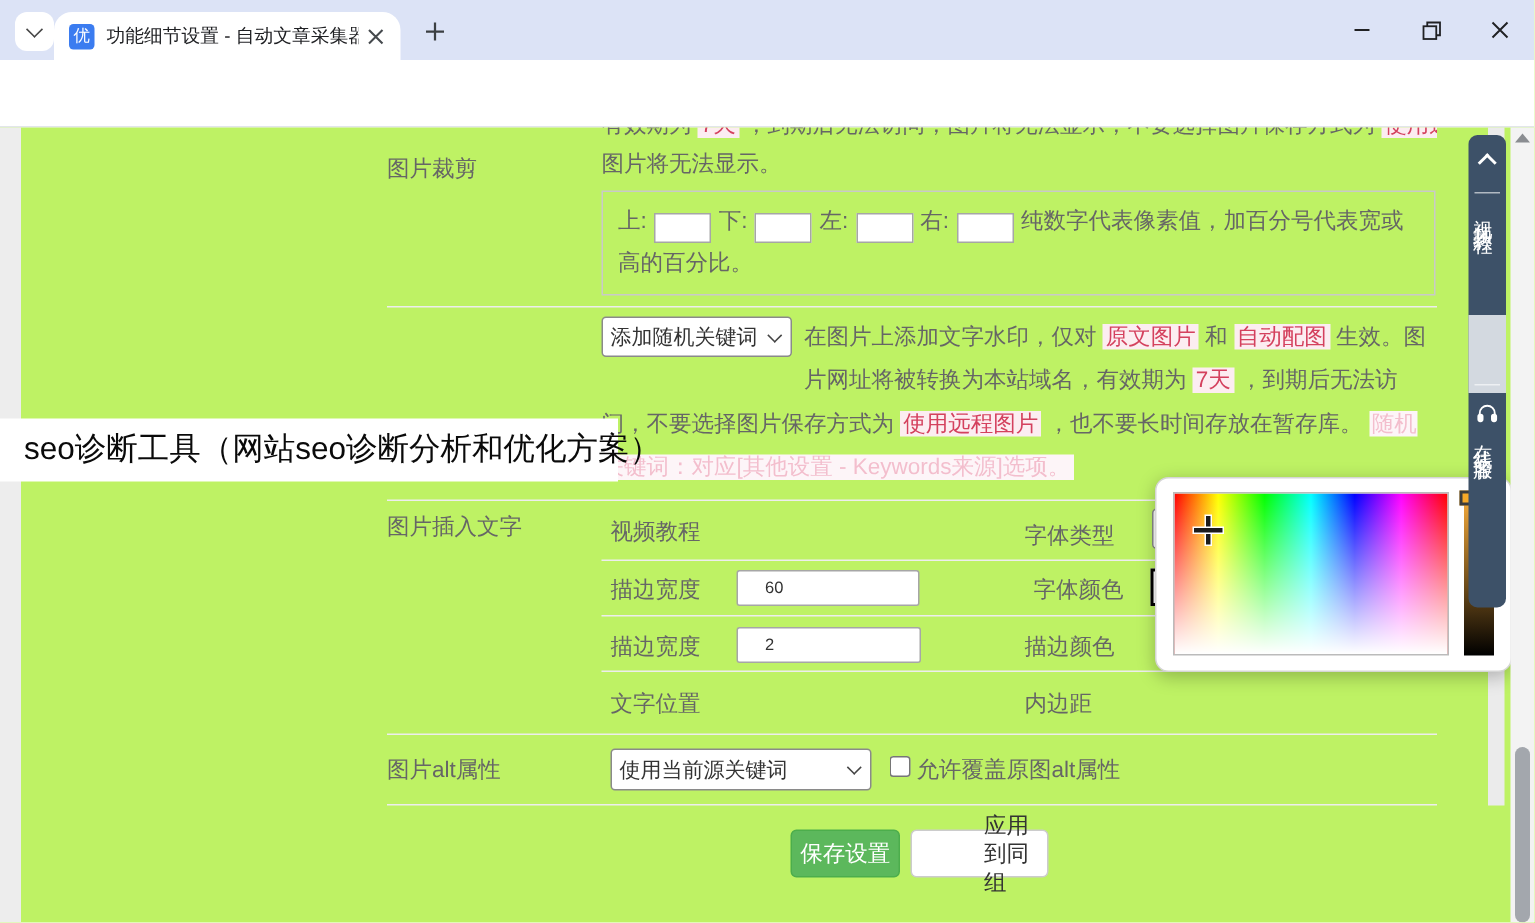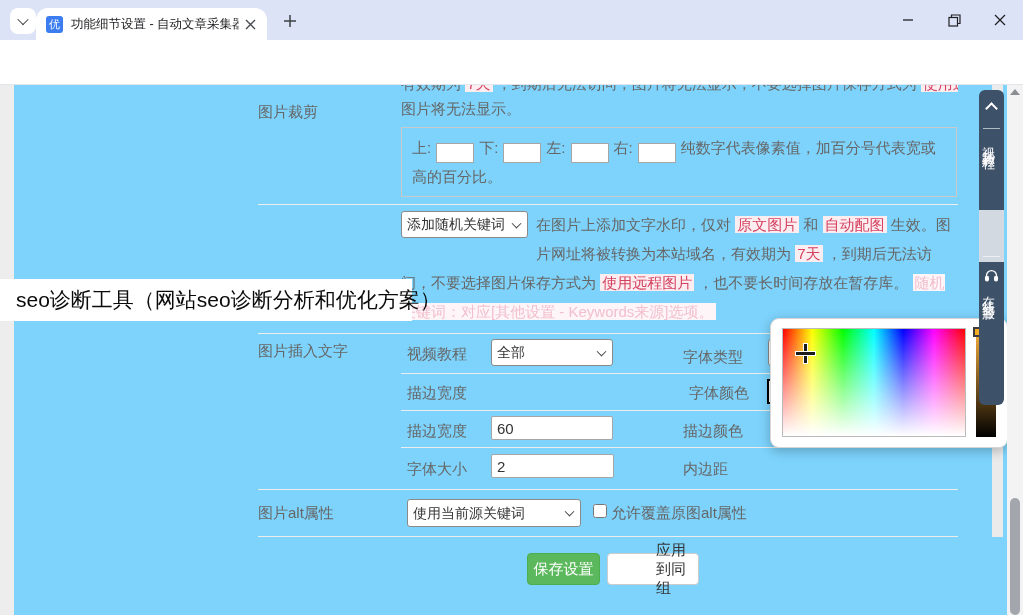--- a/index.html
+++ b/index.html
@@ -23,21 +23,21 @@
   .navbtn { position:absolute; top:51px; width:22px; height:22px; color:#45494e; }
   .omnibox { position:absolute; left:118px; top:47px; width:820px; height:31px; background:#eef1f9; border-radius:16px; display:flex; align-items:center; }
   .tune { margin-left:14px; color:#5f6368; display:flex; }
   .url { margin-left:12px; font-size:14px; color:#202124; }
   .star { margin-left:auto; margin-right:12px; color:#585b5e; display:flex; }
   .avatar { position:absolute; left:952px; top:48px; width:28px; height:28px; border-radius:50%; background:#12a077; color:#fff; font-size:12px; display:flex; align-items:center; justify-content:center; }
   .kebab { position:absolute; left:997px; top:51px; width:8px; height:22px; display:flex; flex-direction:column; align-items:center; justify-content:center; gap:3px; }
   .kebab i { width:3.4px; height:3.4px; background:#5f6368; border-radius:50%; }
 
   
-  .content { position:absolute; left:0; top:85px; width:1023px; height:530px; background:#7dd3fc; font-size:15px; color:#666; }
+  .content { position:absolute; left:0; top:85px; width:1023px; height:530px; background:#bef264; font-size:15px; color:#666; }
   .lstrip { position:absolute; left:0; top:0; width:14px; height:530px; background:#ededed; }
   .divider { position:absolute; height:1px; background:#ededed; }
   .flabel { position:absolute; left:258px; color:#666; }
   .slabel { position:absolute; color:#666; }
 
   .clipline { position:absolute; left:401px; top:0; width:557px; height:10px; overflow:hidden; }
   .clipline > div { position:absolute; left:0; top:-12px; white-space:nowrap; line-height:22px; }
 
   .cropintro { position:absolute; left:401px; top:15px; }
   .cropbox { position:absolute; left:401px; top:42px; width:556px; height:70px; border:1px solid #c9c9c9; padding:6px 10px; line-height:28px; color:#666; }
@@ -46,21 +46,21 @@
   .wmrow { position:absolute; left:401px; top:125px; width:557px; line-height:29px; }
   .sel { position:relative; display:inline-block; border:1px solid #8a8a8a; border-radius:3px; background:#fff; height:27px; line-height:25px; padding:0 22px 0 5px; font-size:14px; color:#333; }
   .sel::after { content:""; position:absolute; right:7px; top:50%; width:6px; height:6px; border-right:1.7px solid #444; border-bottom:1.7px solid #444; transform:translateY(-70%) rotate(45deg); }
   .wmsel { float:left; margin:1px 8px 2px 0; }
   .hl { color:#d4415e; background:#fcedf1; padding:0 2px; }
   .hl-f { color:#f3becd; background:#fdf5f8; padding:0 2px; }
 
   .seo-overlay { position:absolute; left:0; top:194px; width:412px; height:42px; background:#fff; line-height:42px; padding-left:16px; font-size:21px; color:#0a0a0a; white-space:nowrap; }
 
   .ctl-sel { position:absolute; }
-  .ctl-input { position:absolute; border:1px solid #a6a6a6; border-radius:2px; font-size:15px; color:#333; padding:0 5px;margin-top:36px; }
+  .ctl-input { position:absolute; border:1px solid #a6a6a6; border-radius:2px; font-size:11px; color:#333; padding:0 18px; }
   .colorfield { position:absolute; left:767px; top:294px; width:122px; height:25px; border:2px solid #000; background:#fff; display:flex; align-items:center; }
   .swatch { width:30px; height:17px; background:#FFAD36; margin-left:2px; }
   .colorval { flex:1; text-align:center; font-size:15px; color:#333; }
 
   .chkrow { position:absolute; left:593px; top:419px; display:flex; align-items:flex-start; }
   .chkrow input { width:14px; height:14px; margin-right:4px; }
 
   .btn-save { position:absolute; left:527px; top:468px; width:73px; height:32px; background:#5cb85c; border:1px solid #4cae4c; border-radius:4px; color:#fff; font-size:15px; display:flex; align-items:center; justify-content:center; }
   .btn-apply { position:absolute; left:607px; top:468px; width:92px; height:32px; background:#fff; border:1px solid #ccc; border-radius:4px; color:#333; font-size:15px; display:flex; align-items:center; justify-content:center;padding-left:48px; }
 
@@ -198,21 +198,20 @@
       <span>在图片上添加文字水印，仅对 </span><span class="hl">原文图片</span><span> 和 </span><span class="hl">自动配图</span><span> 生效。图片网址将被转换为本站域名，有效期为 </span><span class="hl">7天</span><span> ，到期后无法访问，不要选择图片保存方式为 </span><span class="hl">使用远程图片</span><span> ，也不要长时间存放在暂存库。 </span><span class="hl-f">随机关键词：对应[其他设置 - Keywords来源]选项。</span>
     </div>
 
     <div class="seo-overlay">seo诊断工具（网站seo诊断分析和优化方案）</div>
 
     <div class="divider" style="left:258px; top:248px; width:700px;"></div>
 
     <div class="flabel" style="top:257px">图片插入文字</div>
 
     <div class="slabel" style="left:407px; top:260px">视频教程</div>
-    <span class="sel ctl-sel" style="left:491px; top:254px; width:122px;">全部</span>
     <div class="slabel" style="left:683px; top:263px">字体类型</div>
     <span class="sel ctl-sel" style="left:768px; top:254px; width:120px;">微软雅黑</span>
 
     <div class="divider" style="left:401px; top:288px; width:557px;"></div>
 
     <div class="slabel" style="left:407px; top:299px">描边宽度</div>
     <input class="ctl-input" style="left: 491px; top: 295px; width: 122px; height: 24px;" value="60">
     <div class="slabel" style="left:689px; top:299px">字体颜色</div>
     <div class="colorfield">
       <div class="swatch"></div>
@@ -220,21 +219,21 @@
     </div>
 
     <div class="divider" style="left:401px; top:325px; width:557px;"></div>
 
     <div class="slabel" style="left:407px; top:337px">描边宽度</div>
     <input class="ctl-input" style="left: 491px; top: 333px; width: 123px; height: 24px;" value="2">
     <div class="slabel" style="left:683px; top:337px">描边颜色</div>
 
     <div class="divider" style="left:401px; top:362px; width:557px;"></div>
 
-    <div class="slabel" style="left:407px; top:375px">字体大小</div>
+    <div class="slabel" style="left:407px; top:375px">文字位置</div>
     <div class="slabel" style="left:683px; top:375px">内边距</div>
 
     <div class="divider" style="left:258px; top:404px; width:700px;"></div>
 
     <div class="flabel" style="top:419px">图片alt属性</div>
     <span class="sel ctl-sel" style="left:407px; top:414px; width:174px; height:28px; line-height:26px;">使用当前源关键词</span>
     <div class="chkrow">
       <input type="checkbox" style="">
       <span>允许覆盖原图alt属性</span>
     </div>

